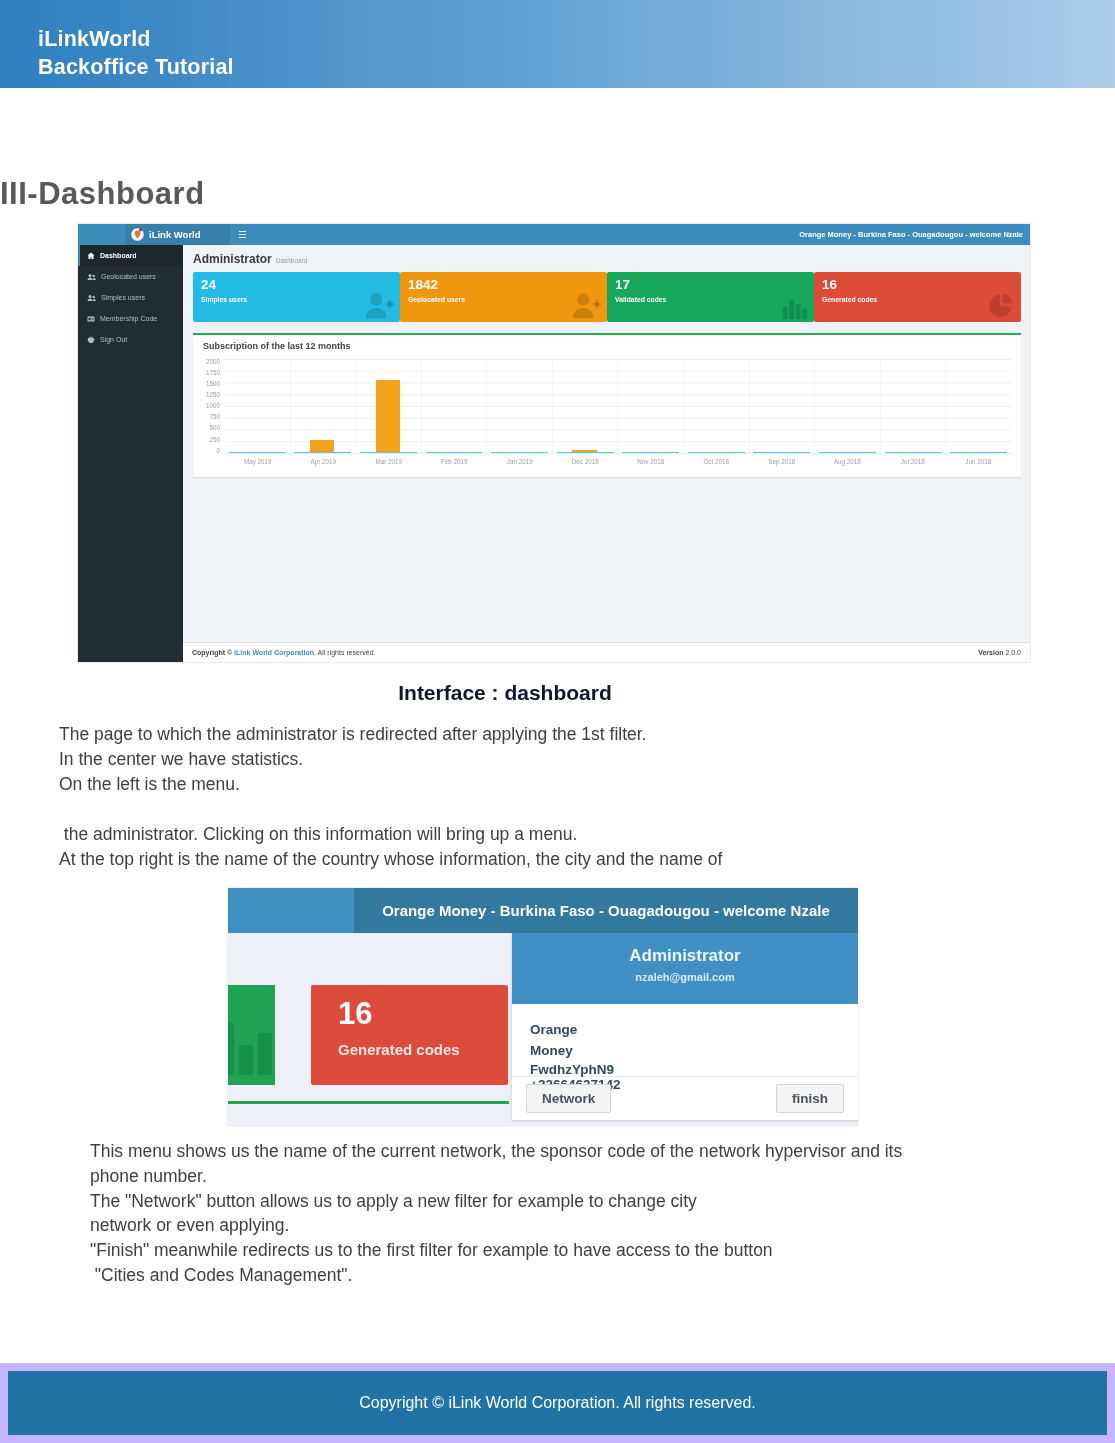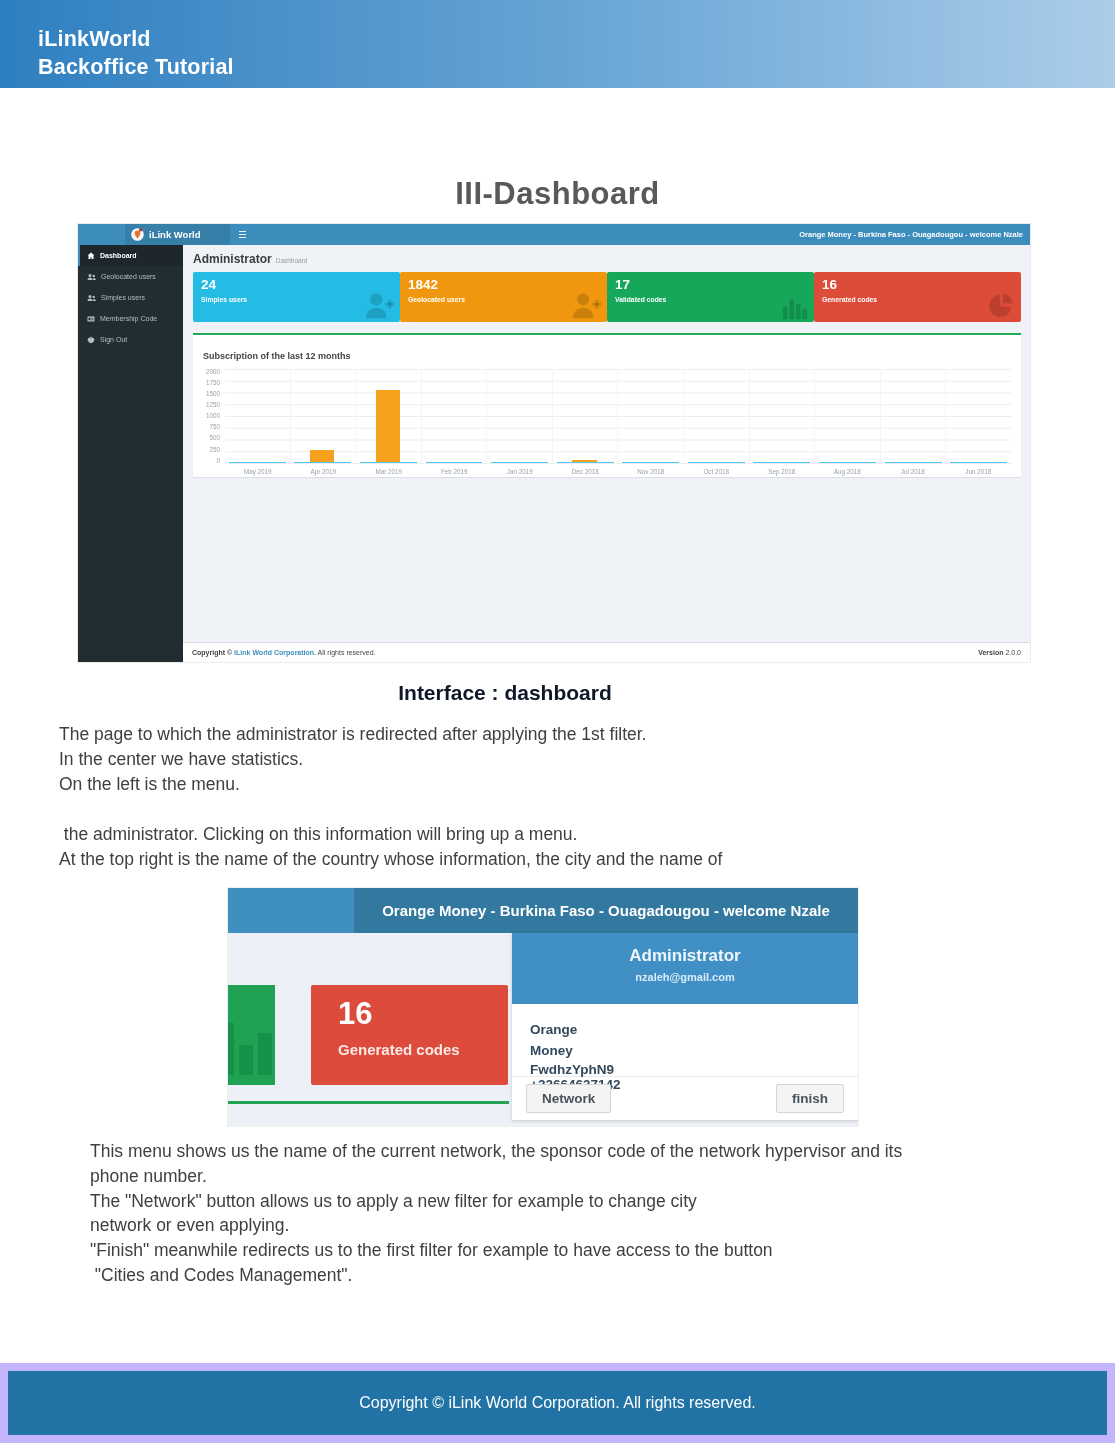--- a/index.html
+++ b/index.html
@@ -11,21 +11,21 @@
 
   
   .banner {
     position: absolute; top: 0; left: 0; width: 100%; height: 88px;
     background: linear-gradient(90deg, #2e7fc0 0%, #68a5d5 52%, #abcde9 100%);
     color: #fff; padding: 25px 0 0 38px;
   }
   .banner div { font-size: 21.5px; font-weight: bold; line-height: 28px; letter-spacing: .2px; }
 
   .section-title {
-    position: absolute; top: 176px; left: 0; width: 100%; text-align: center;
+    position: absolute; top: 176px; left: 0; width: 100%; text-align: left;
     font-size: 31px; font-weight: bold; color: #59595b; letter-spacing: .5px;
   }
 
   
   .shot1 {
     position: absolute; left: 78px; top: 224px; width: 952px; height: 438px;
     font-size: 7px; background: #eff2f7; box-shadow: 0 0 0 1px #ececec;
   }
   .s1-navbar { position: absolute; top: 0; left: 0; right: 0; height: 21px; background: #3c8dbc; display: flex; align-items: center; padding-left: 47px; }
   .s1-logo { width: 105px; height: 100%; background: #367fa9; display: flex; align-items: center; gap: 5px; padding-left: 6px; flex: none; }
@@ -46,21 +46,21 @@
   .s1-subtitle { font-size: 6.5px; color: #9a9a9a; margin-left: 4px; }
 
   .cards-row { position: absolute; top: 27px; left: 10px; right: 9px; display: flex; gap: 0; }
   .stat-card { flex: 1; height: 50px; border-radius: 2px; position: relative; color: #fff; overflow: hidden; cursor: pointer; }
   .stat-value { font-size: 13.5px; font-weight: bold; margin: 5px 0 0 8px; }
   .stat-label { font-size: 6.8px; font-weight: bold; margin: 4px 0 0 8px; }
   .stat-icon { position: absolute; right: 5px; bottom: 2px; display: inline-flex; }
   .stat-icon svg { fill: rgba(0,0,0,0.15); }
 
   .chart-panel { position: absolute; top: 88px; left: 10px; right: 9px; height: 144px; background: #fff; border-top: 2px solid #22ab57; box-shadow: 0 1px 1px rgba(0,0,0,0.08); }
-  .chart-title { font-size: 9px; font-weight: bold; color: #444; padding: 6px 0 0 10px; margin-top: 10px; }
+  .chart-title { font-size: 9px; font-weight: bold; color: #444; padding: 6px 0 0 10px; }
   .chart-wrap { display: flex; margin: 8px 10px 0 6px; height: 95px; }
   .y-axis { width: 26px; flex: none; display: flex; flex-direction: column; justify-content: space-between; align-items: flex-end; padding-right: 5px; font-size: 6.3px; color: #9aa0a6; line-height: 1; }
   .plot {
     flex: 1; position: relative; display: flex; align-items: flex-end;
     background-image: linear-gradient(to bottom, #ededed 1px, transparent 1px);
     background-size: 100% 12.5%; border-bottom: 1px solid #ededed;
   }
   .chart-cell { flex: 1; position: relative; height: 100%; border-right: 1px solid #f5f5f5; }
   .chart-cell:last-child { border-right: none; }
   .bar-main { position: absolute; bottom: 0; left: 30%; width: 38%; }

